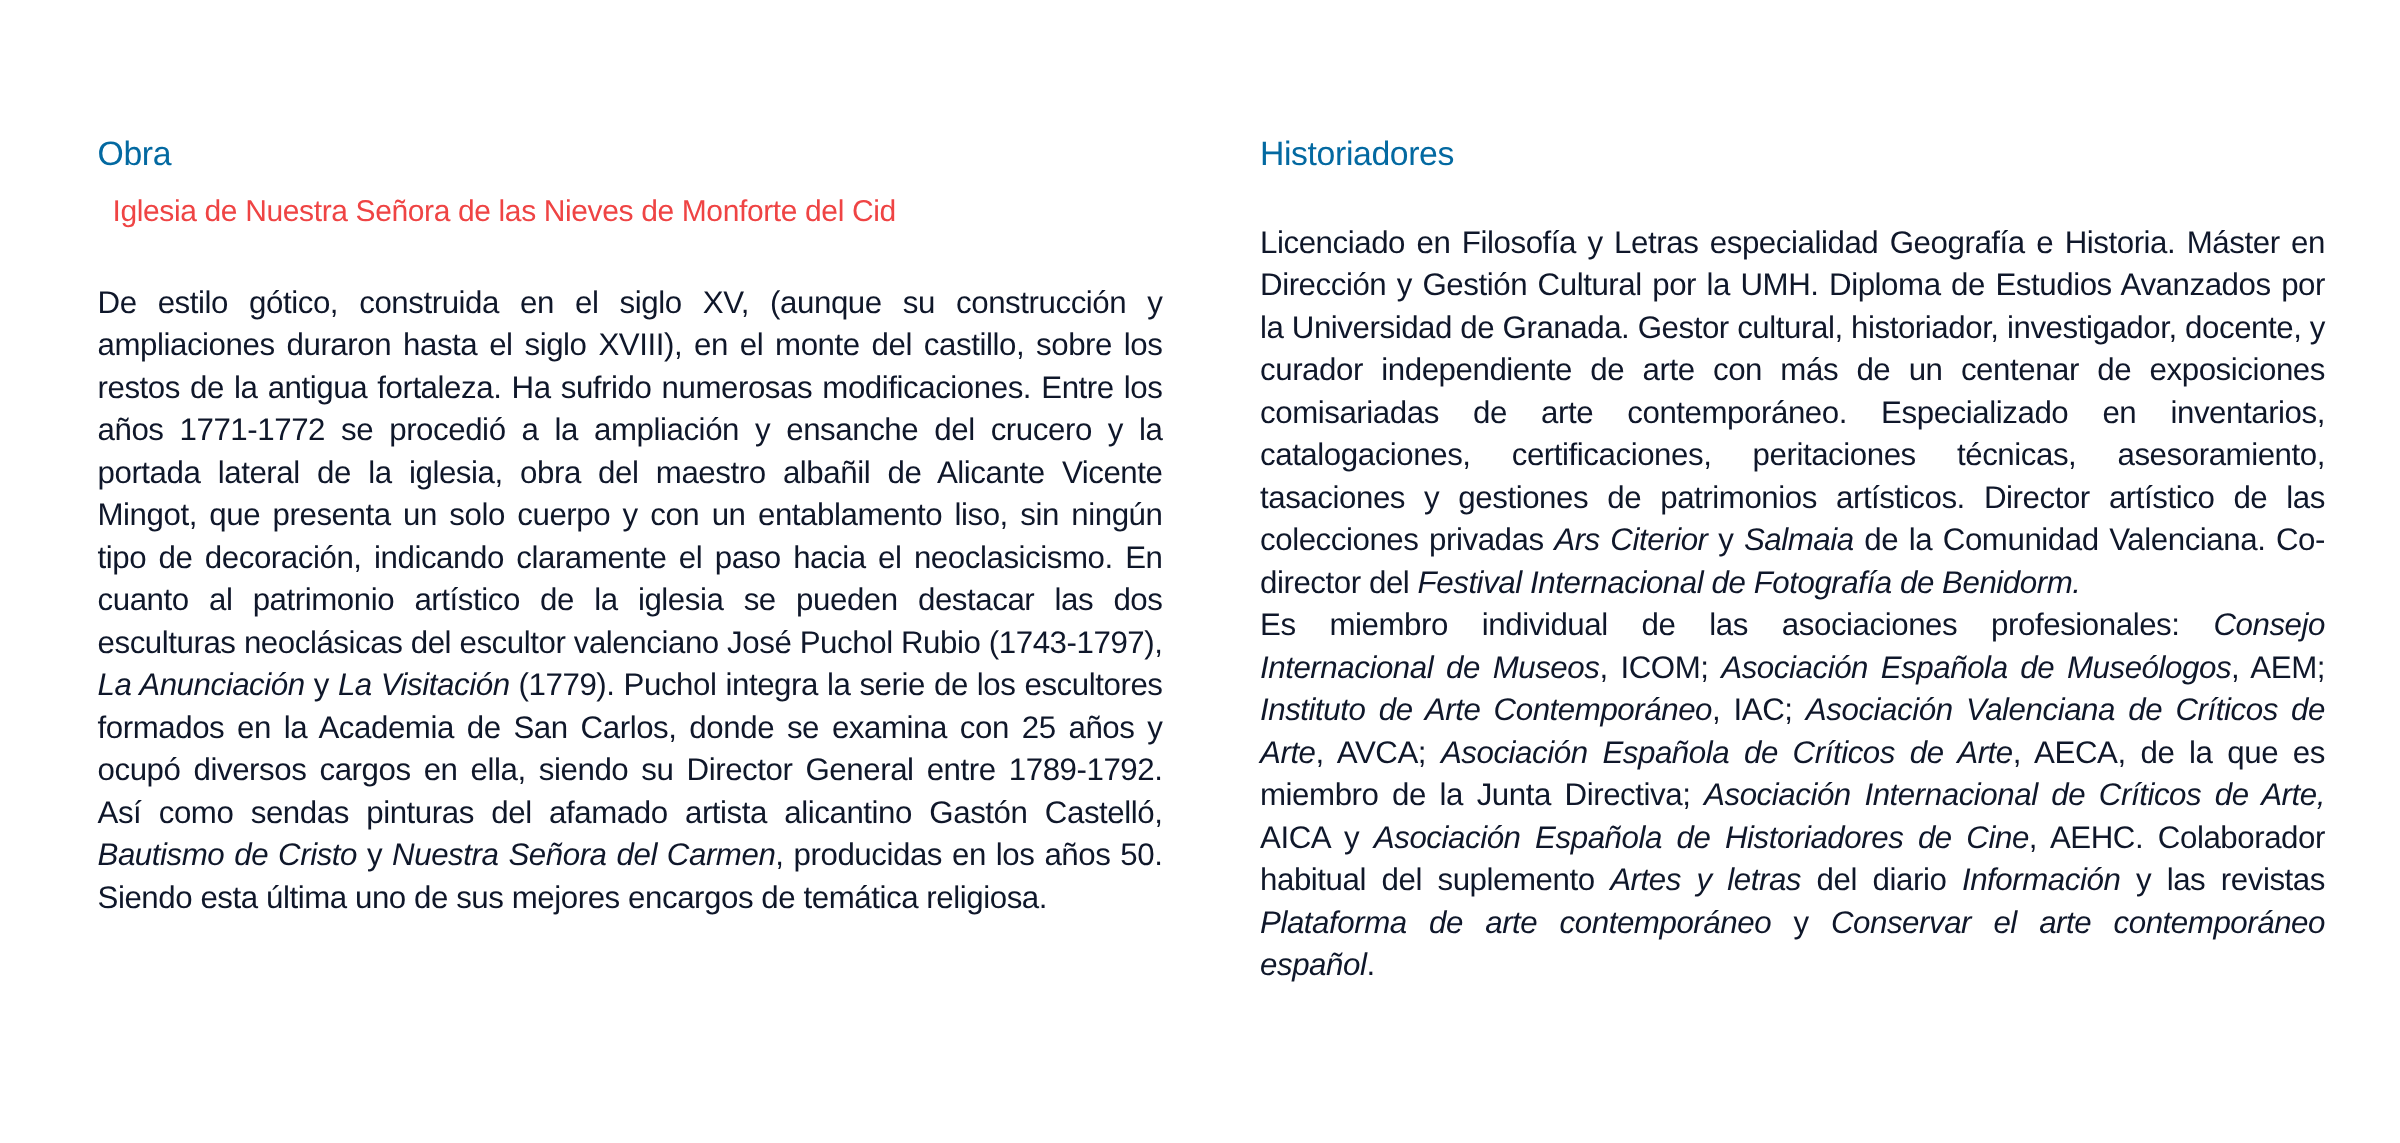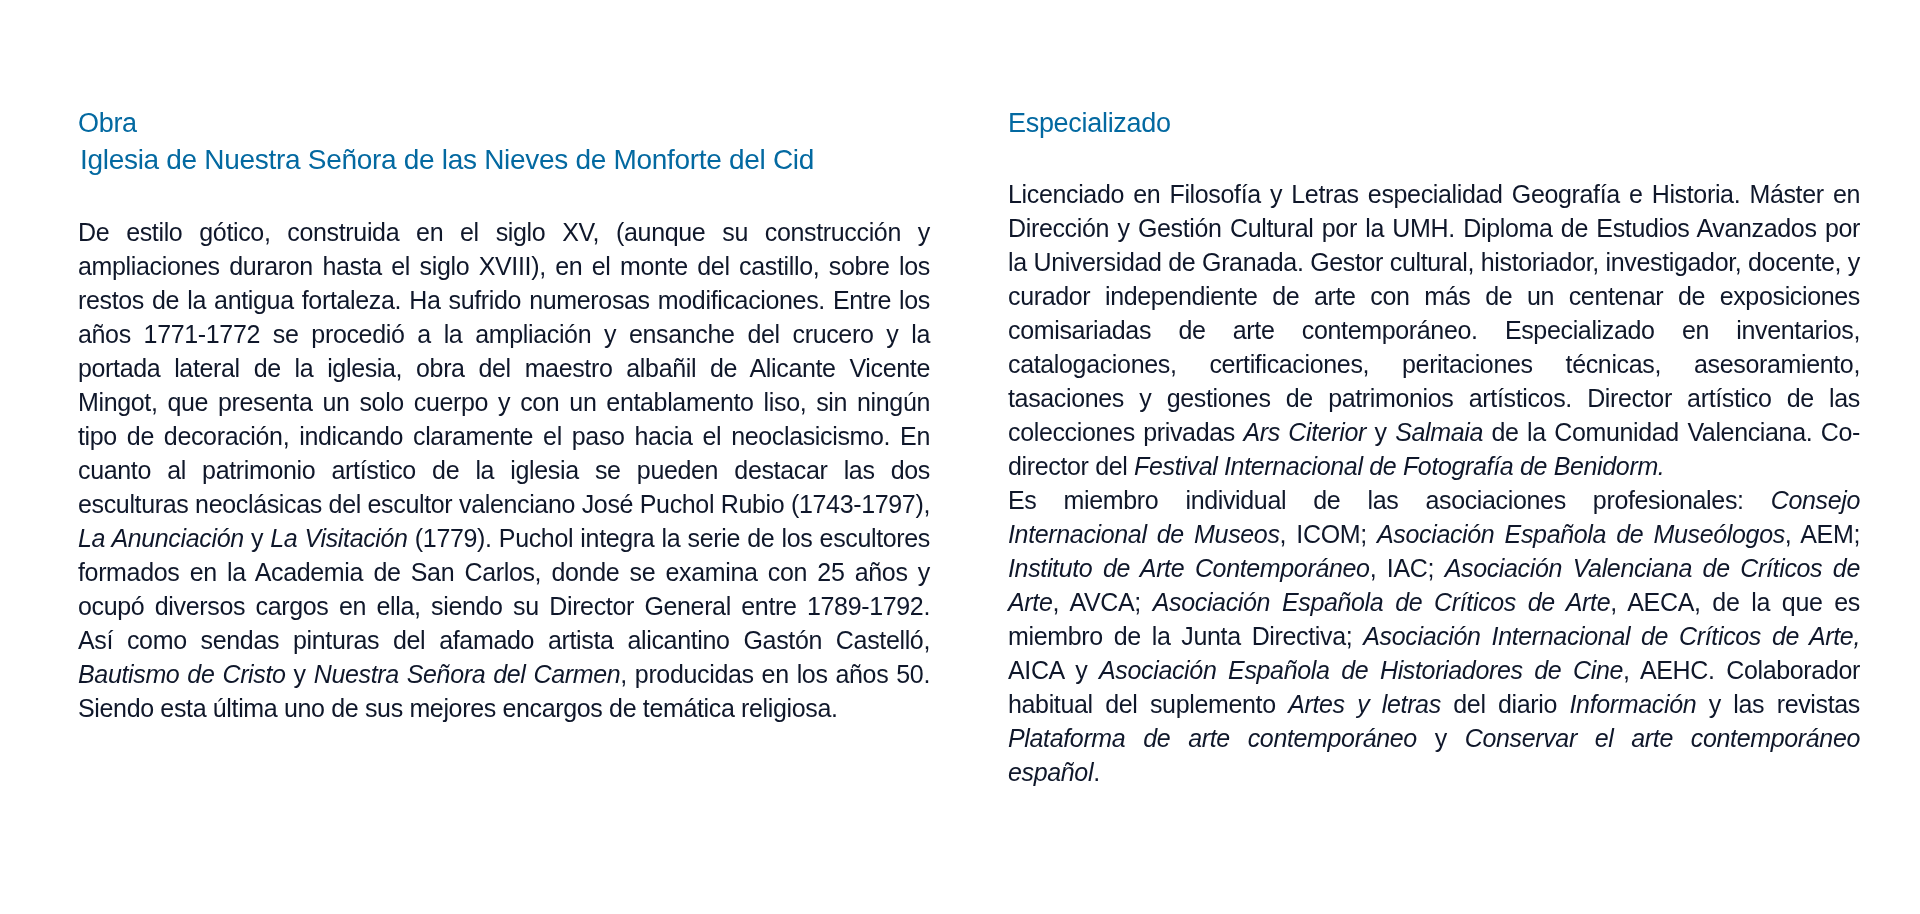--- a/index.html
+++ b/index.html
@@ -27,25 +27,25 @@
   }
   .col-left  { left: 78px; }
   .col-right { left: 1008px; }
   .label {
     font-size: 27px;
     line-height: 34px;
     color: #0369a1;
     letter-spacing: -0.3px;
   }
   .title {
-    margin: 2px;
-    font-size: 28px;
+    margin: 12px;
+    font-size: 24px;
     line-height: 36px;
     font-weight: normal;
-    color: #0369a1;
+    color: #ef4444;
     letter-spacing: -0.3px;
   }
   .paragraphs {
     margin-top: 37px;
     font-size: 25px;
     line-height: 34px;
     color: #0f172a;
     text-align: justify;
     letter-spacing: -0.35px;
   }
@@ -62,21 +62,21 @@
       <div class="label">Obra</div>
       <h1 class="title">Iglesia de Nuestra Señora de las Nieves de Monforte del Cid</h1>
     </header>
     <div class="paragraphs">
         <p><span>De estilo gótico, construida en el siglo XV, (aunque su construcción y ampliaciones duraron hasta el siglo XVIII), en el monte del castillo, sobre los restos de la antigua fortaleza. Ha sufrido numerosas modificaciones. Entre los años 1771-1772 se procedió a la ampliación y ensanche del crucero y la portada lateral de la iglesia, obra del maestro albañil de Alicante Vicente Mingot, que presenta un solo cuerpo y con un entablamento liso, sin ningún tipo de decoración, indicando claramente el paso hacia el neoclasicismo. En cuanto al patrimonio artístico de la iglesia se pueden destacar las dos esculturas neoclásicas del escultor valenciano José Puchol Rubio (1743-1797), </span><i>La Anunciación</i><span> y </span><i>La Visitación</i><span> (1779). Puchol integra la serie de los escultores formados en la Academia de San Carlos, donde se examina con 25 años y ocupó diversos cargos en ella, siendo su Director General entre 1789-1792. Así como sendas pinturas del afamado artista alicantino Gastón Castelló, </span><i>Bautismo de Cristo</i><span> y </span><i>Nuestra Señora del Carmen</i><span>, producidas en los años 50. Siendo esta última uno de sus mejores encargos de temática religiosa.</span></p>
       </div>
   </section>
 
   <section class="col col-right">
     <header>
-      <div class="label">Especializado</div>
+      <div class="label">Historiadores</div>
     </header>
     <div class="paragraphs">
         <p><span>Licenciado en Filosofía y Letras especialidad Geografía e Historia. Máster en Dirección y Gestión Cultural por la UMH. Diploma de Estudios Avanzados por la Universidad de Granada.  Gestor cultural, historiador, investigador, docente, y curador independiente de arte con más de un centenar de exposiciones comisariadas de arte contemporáneo. Especializado en inventarios, catalogaciones, certificaciones, peritaciones técnicas, asesoramiento, tasaciones y gestiones de patrimonios artísticos. Director artístico de las colecciones privadas </span><i>Ars Citerior</i><span> y </span><i>Salmaia</i><span> de la Comunidad Valenciana. Co-director del </span><i>Festival Internacional de Fotografía de Benidorm.</i></p>
         <p><span>Es miembro individual de las asociaciones profesionales: </span><i>Consejo Internacional de Museos</i><span>, ICOM; </span><i>Asociación Española de Museólogos</i><span>, AEM; </span><i>Instituto de Arte Contemporáneo</i><span>, IAC; </span><i>Asociación Valenciana de Críticos de Arte</i><span>, AVCA; </span><i>Asociación Española de Críticos de Arte</i><span>, AECA, de la que es miembro de la Junta Directiva; </span><i>Asociación Internacional de Críticos de Arte,</i><span> AICA y </span><i>Asociación Española de Historiadores de Cine</i><span>, AEHC.  Colaborador habitual del suplemento </span><i>Artes y letras</i><span> del diario </span><i>Información</i><span> y las revistas </span><i>Plataforma de arte contemporáneo</i><span> y </span><i>Conservar el arte contemporáneo español</i><span>.</span></p>
       </div>
   </section>
 
 </main>
 
 </body></html>

